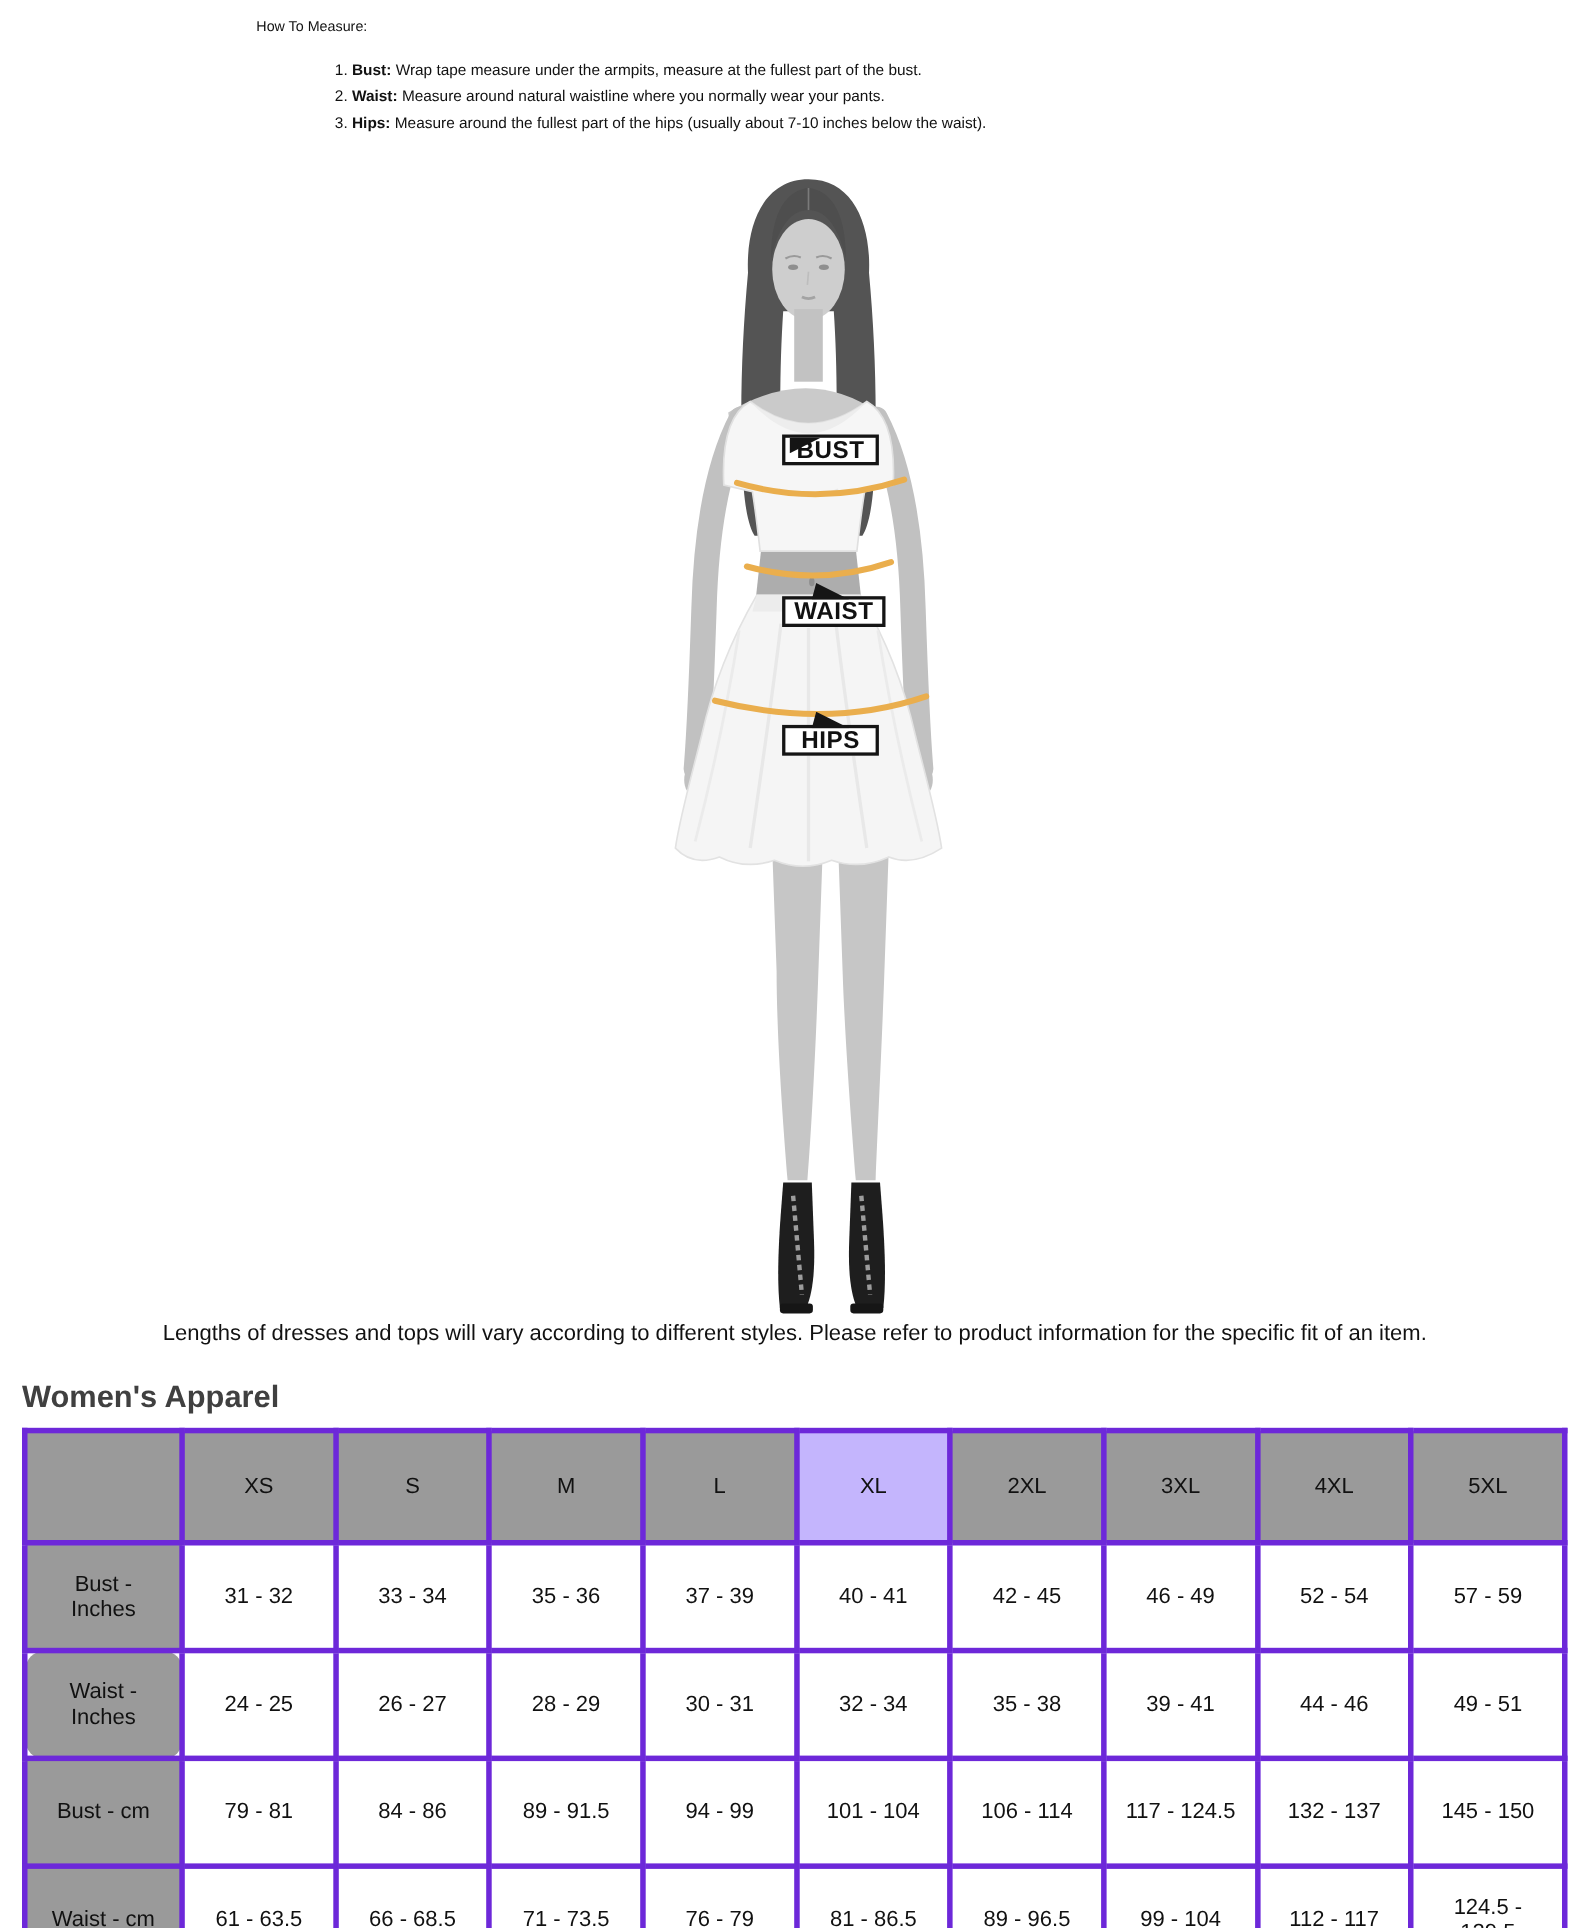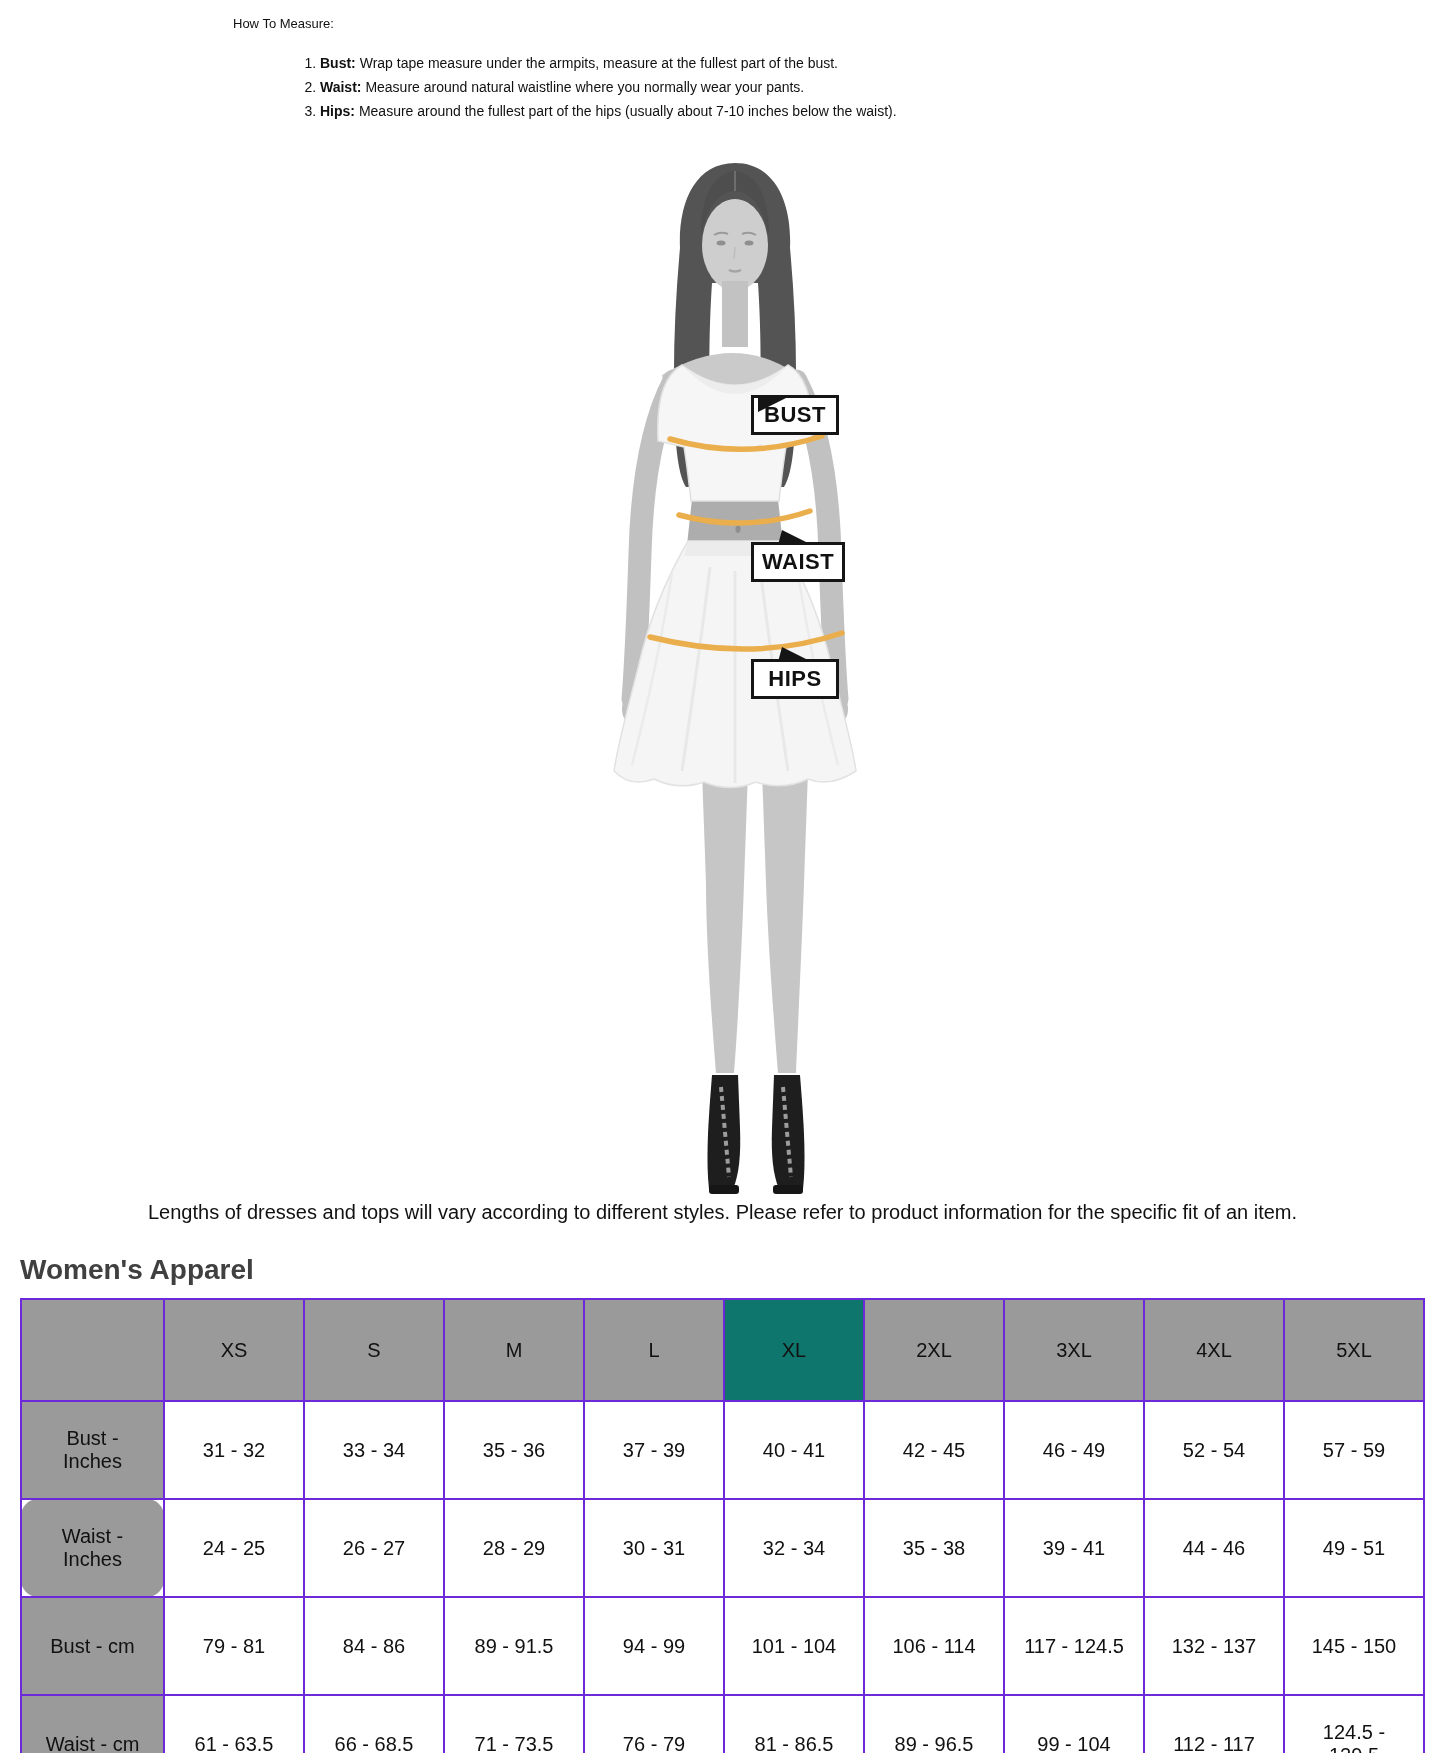--- a/index.html
+++ b/index.html
@@ -13,41 +13,41 @@
   
   .htm-title { margin:16px 0 0 233px; font-size:13px; }
   ol.steps { margin:20px 0 0 0; padding-left:320px; font-size:14px; line-height:24px; }
   ol.steps li { margin:0; }
 
   
   .figure-wrap { position:relative; height:1050px; margin-top:12px; }
   .figure { position:absolute; left:570px; top:8px; width:320px; height:1060px; }
   .figure svg { position:absolute; left:0; top:0; }
   .m-label {
-    position:absolute; left:141px; min-width:88px; height:40px;
+    position:absolute; left:141px; min-width:88px; height:28px;
     background:#fff; border:3px solid #151515;
     display:flex; align-items:center; justify-content:center;
-    font-weight:bold; font-size:22px; letter-spacing:0.5px; padding:2px 8px;margin-left:40px;
+    font-weight:bold; font-size:22px; letter-spacing:0.5px; padding:2px 8px;
   }
   .m-label .ptr { position:absolute; }
   #bust-label  { top:252px; }
   #waist-label { top:399px; }
   #hips-label  { top:516px; }
 
   
   .note { text-align:center; font-size:20px; margin-top:16px; }
 
   
   h2.chart-title { font-size:28px; font-weight:bold; margin:30px 0 12px 20px; color:#404040; }
   table.size-chart {
     width:1405px; margin-left:20px; border-collapse:collapse;
     font-size:20px; table-layout:fixed;
   }
   table.size-chart th, table.size-chart td {
-    border:2px solid #6d28d9; text-align:center; font-weight:400; padding:16px;
+    border:5px solid #6d28d9; text-align:center; font-weight:400; padding:16px;
   }
   table.size-chart thead th { height:102px; background:#9a9a9a; }
   table.size-chart tbody td { height:98px; background:#fff; }
   table.size-chart tbody td.rowlabel { background:#9a9a9a; }
   table.size-chart col.first { width:143px; }
 </style>
 </head>
 <body>
 
 <div class="htm-title b" style="font-weight:400">How To Measure:</div>
@@ -161,21 +161,21 @@
   <colgroup>
       <col class="first">
     </colgroup>
   <thead>
       <tr>
         <th style="background: rgb(154, 154, 154);"></th>
         <th style="background: rgb(154, 154, 154);">XS</th>
         <th style="background: rgb(154, 154, 154);">S</th>
         <th style="background: rgb(154, 154, 154);">M</th>
         <th style="background: rgb(154, 154, 154);">L</th>
-        <th style="background: #0f766e;">XL</th>
+        <th style="background: #c4b5fd;">XL</th>
         <th style="background: rgb(154, 154, 154);">2XL</th>
         <th style="background: rgb(154, 154, 154);">3XL</th>
         <th style="background: rgb(154, 154, 154);">4XL</th>
         <th style="background: rgb(154, 154, 154);">5XL</th>
       </tr>
     </thead>
   <tbody>
       <tr>
         <td class="rowlabel" style="background: rgb(154, 154, 154);">Bust - Inches</td>
         <td>31 - 32</td>

